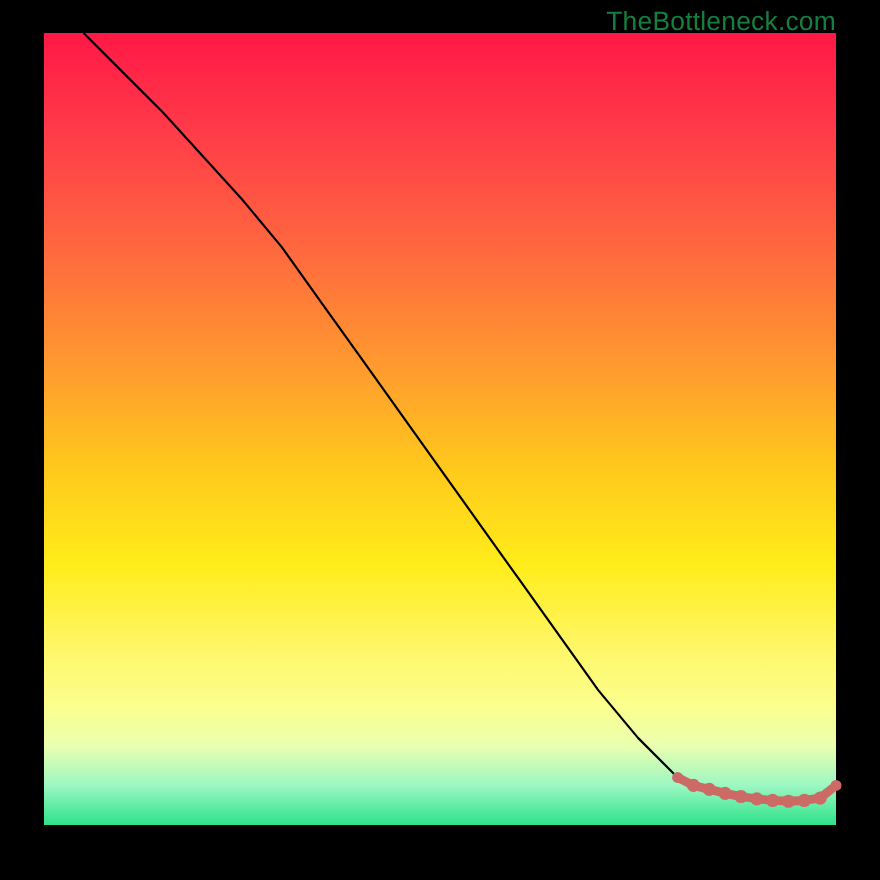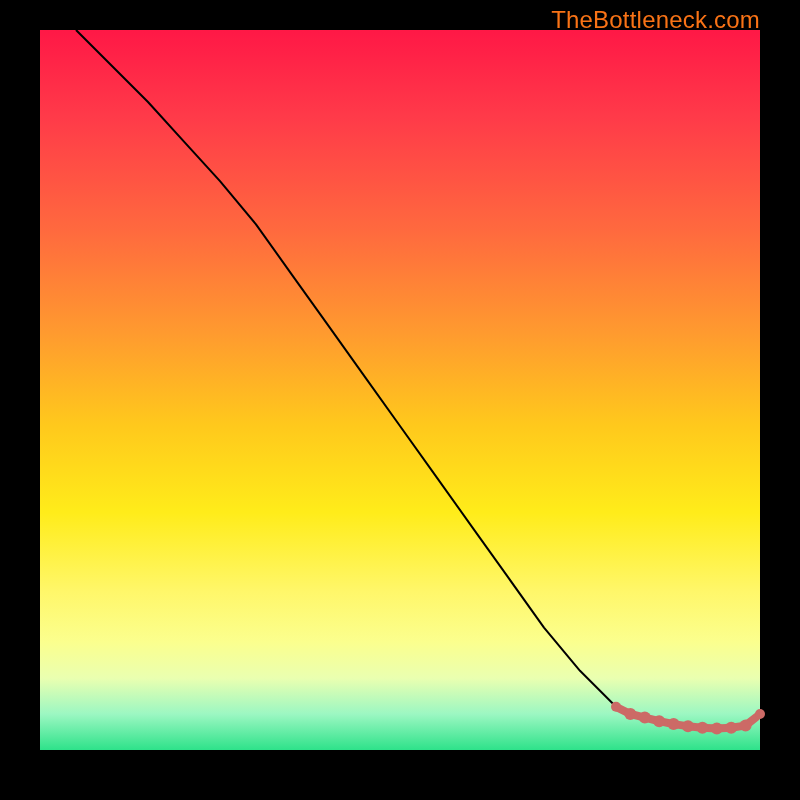--- a/index.html
+++ b/index.html
@@ -34,21 +34,21 @@
       #fbff8e 85%,
       #eaffb0 90%,
       #9cf7c2 95%,
       #2ee28a 100%
     );
   }
   .watermark {
     position: absolute;
     top: 6px;
     right: 40px;
-    color: #f97316;
+    color: #15803d;
     font-size: 24px;
     font-weight: 500;
     letter-spacing: 0.2px;
   }
   svg.overlay {
     position: absolute;
     left: 40px;
     top: 30px;
     width: 720px;
     height: 720px;

